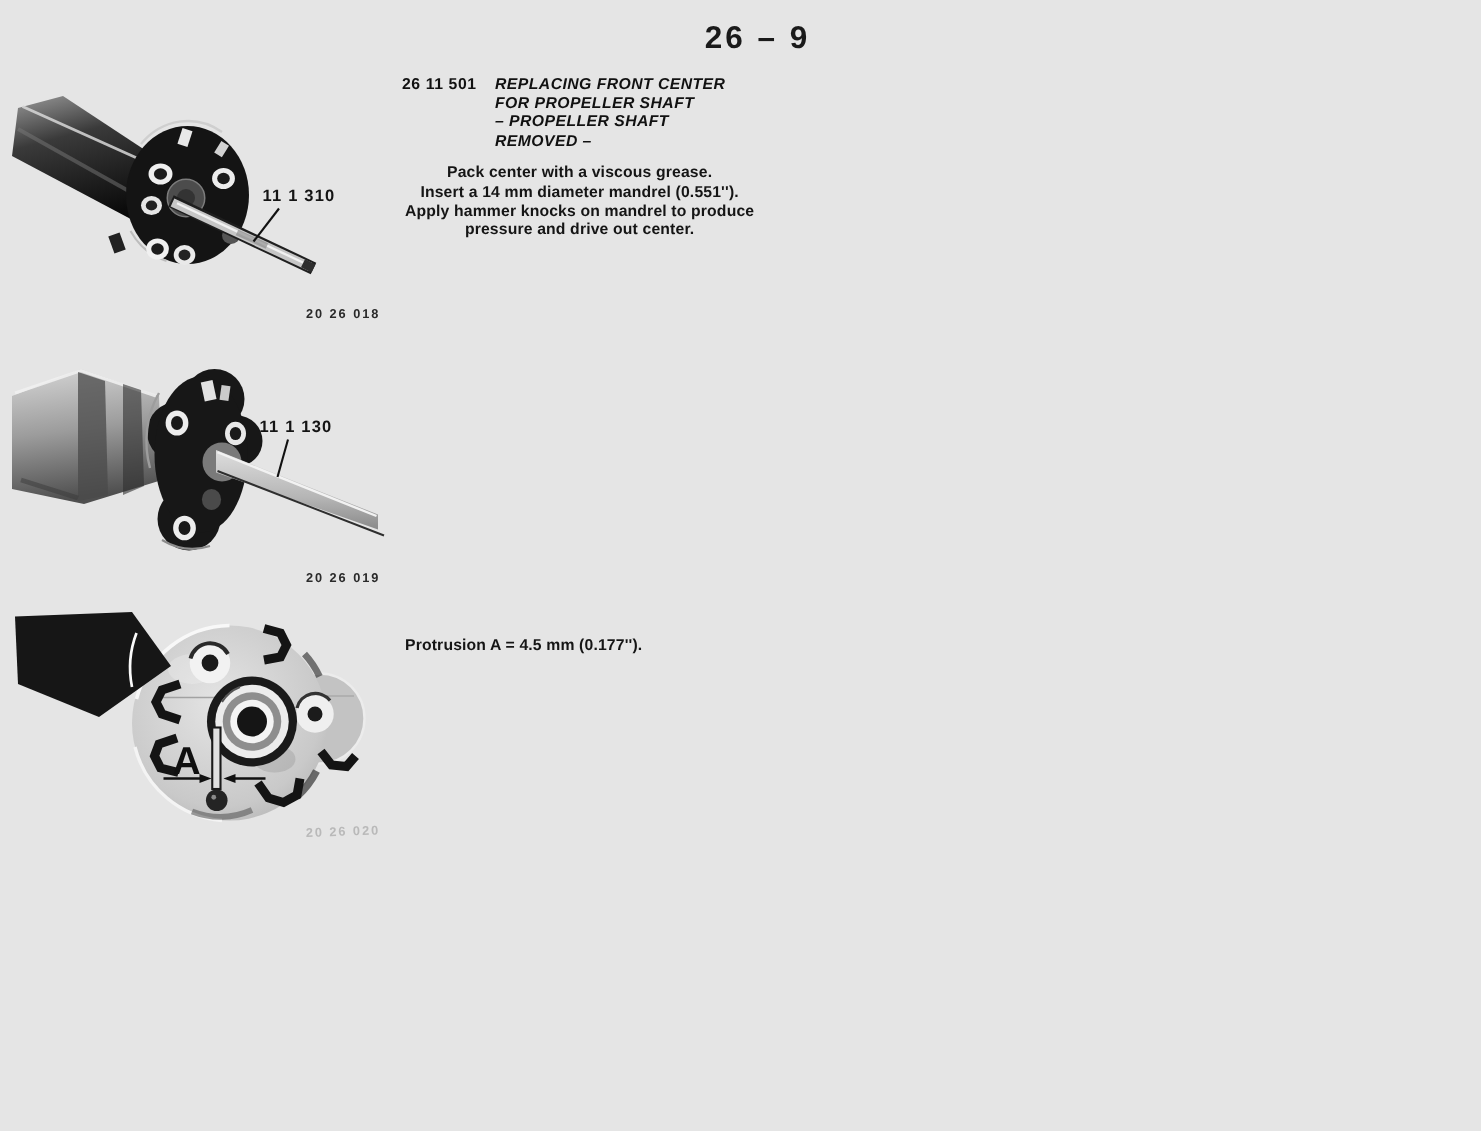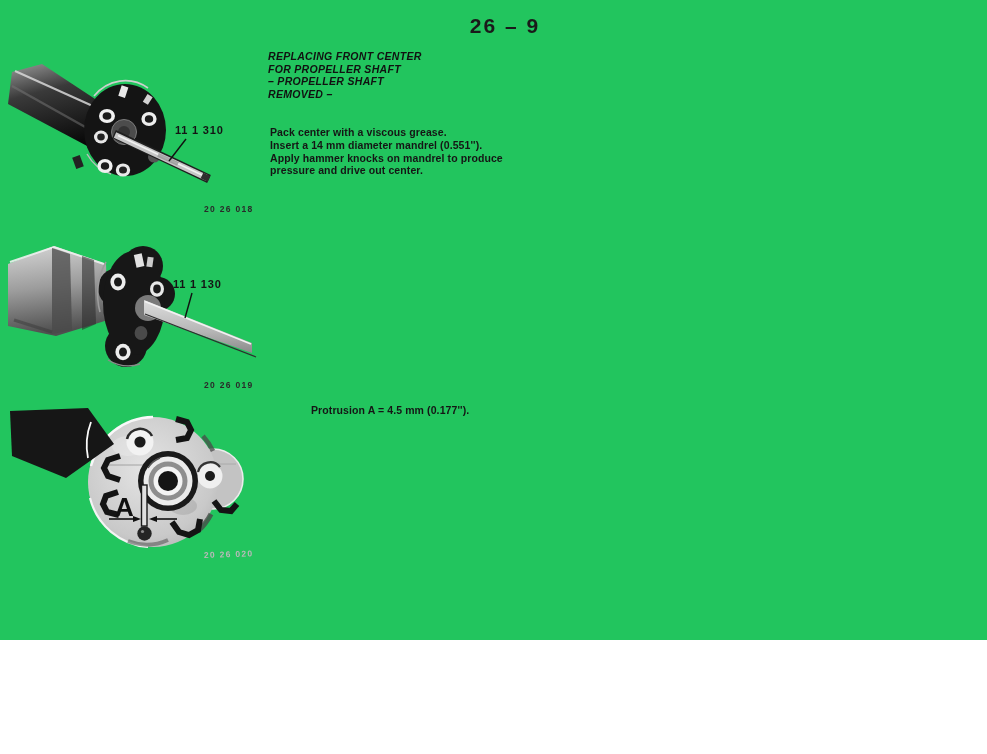--- a/index.html
+++ b/index.html
@@ -1,57 +1,58 @@
 <!DOCTYPE html>
 <html><head>
 <meta charset="utf-8">
 <style>
   html,body{margin:0;padding:0;background:#ffffff;}
   .page{
-    position:relative;width:987px;height:640px;background:#22c55e;overflow:hidden;
+    position:relative;width:987px;height:754px;background:#e5e5e5;overflow:hidden;
     font-family:"Liberation Sans", sans-serif;color:#111;
   }
   .page-number{
     position:absolute;top:14px;left:430px;width:150px;text-align:center;
     font-size:21px;font-weight:700;letter-spacing:2px;color:#1a1a1a;
   }
   .heading{position:absolute;top:50px;left:268px;display:flex;}
   .heading .ref{
     font-size:10.5px;font-weight:700;letter-spacing:.4px;width:62px;flex:0 0 62px;
   }
   .heading .title{
     font-size:10.5px;font-weight:700;letter-spacing:.3px;line-height:12.6px;
     white-space:pre-line;
     font-style:italic;
   }
   .step{
     position:absolute;left:270px;font-size:10.5px;font-weight:700;letter-spacing:.1px;
     line-height:12.8px;white-space:pre-line;color:#151515;
   }
-  .step1{top:126px;}
+  .step1{top:109px;text-align:center;}
   .step2{top:227px;}
-  .step3{top:404px;margin-left:41px;}
+  .step3{top:424px;}
   .fig{position:absolute;}
   .fig1{left:8px;top:62px;}
   .fig2{left:8px;top:240px;}
   .fig3{left:8px;top:406px;}
   svg text{font-family:"Liberation Sans", sans-serif;}
   .tool-label{font-size:11px;font-weight:700;letter-spacing:.8px;fill:#141414;}
   .photo-num{font-size:8.5px;font-weight:600;letter-spacing:1.3px;fill:#2a2a2a;}
   .photo-num-faint{font-size:8.5px;font-weight:600;letter-spacing:1.3px;fill:#b9b9b9;}
   .dim-a{font-size:26px;font-weight:700;fill:#101010;}
 </style>
 </head>
 <body>
 
 <div class="page">
 
   <div class="page-number">26 – 9</div>
 
   <div class="heading">
+    <span class="ref">26 11 501</span>
     <span class="title">REPLACING FRONT CENTER
 FOR PROPELLER SHAFT
 – PROPELLER SHAFT
 REMOVED –</span>
   </div>
 
   <div class="step step1">Pack center with a viscous grease.
 Insert a 14 mm diameter mandrel (0.551'').
 Apply hammer knocks on mandrel to produce
 pressure and drive out center.</div>

